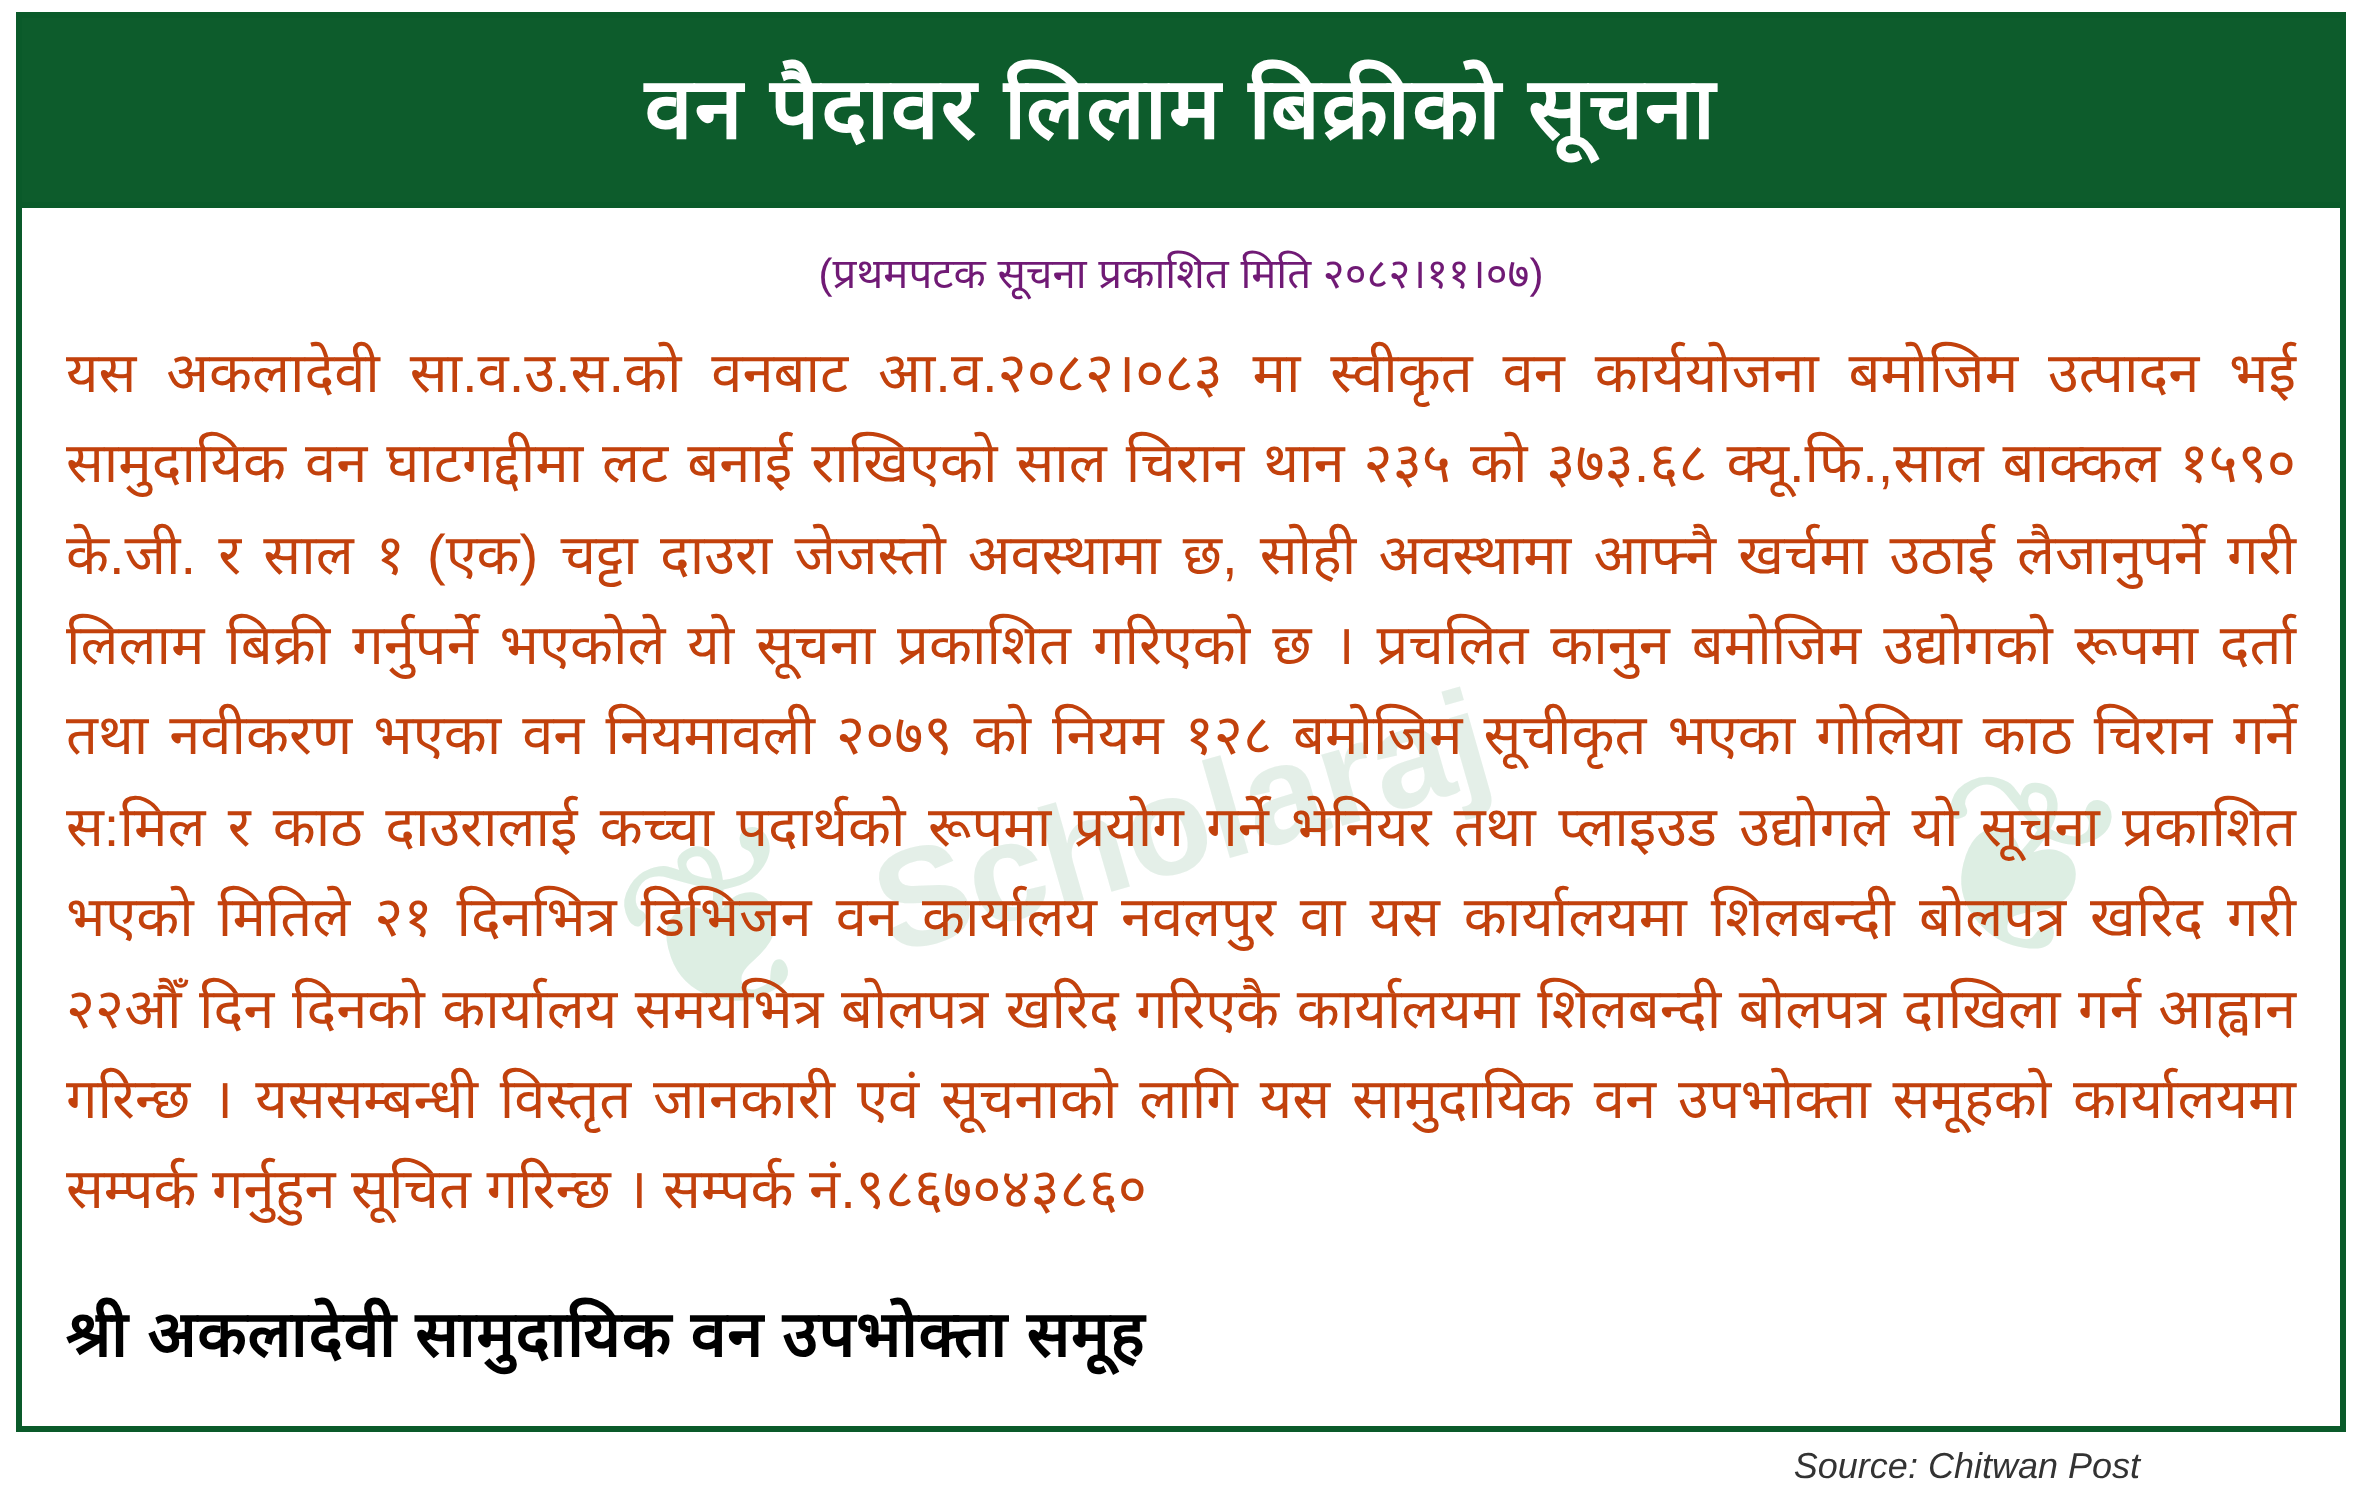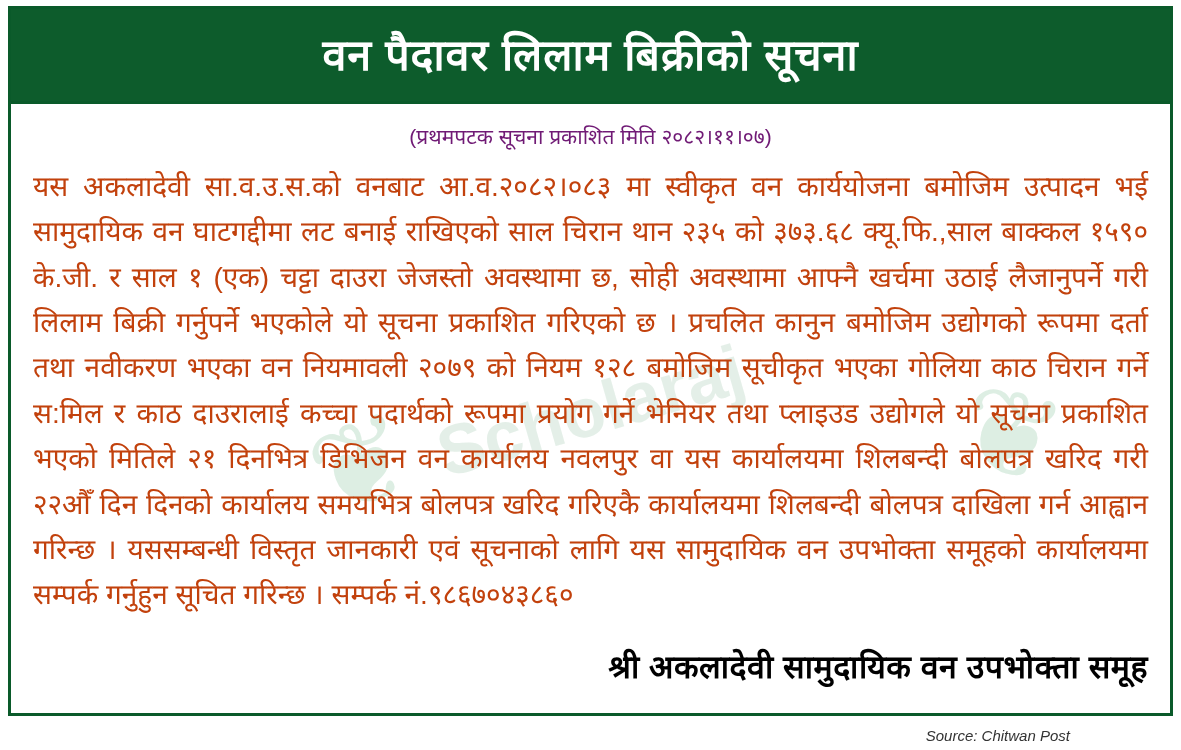--- a/index.html
+++ b/index.html
@@ -95,39 +95,39 @@
     line-height: 1.62;
     color: #c2410c;
     text-align: justify;
     text-justify: inter-word;
     text-align-last: left;
     margin: 0;
   }
   .signature {
     position: relative;
     z-index: 2;
-    text-align: right;
+    text-align: left;
     margin-top: 26px;
   }
   .org-name {
     font-size: 32px;
     font-weight: bold;
     color: #000000;
     letter-spacing: 0.5px;
   }
   .org-address {
     font-size: 23px;
     color: #000000;
     margin-top: 8px;
   }
   .source {
     position: absolute;
     right: 12px;
     bottom: 6px;
-    font-size: 15px;
+    font-size: 18px;
     color: #333333;
     font-style: italic;
   }
 </style>
 </head>
 <body>
 
 <div class="page">
 
   <div class="notice">

